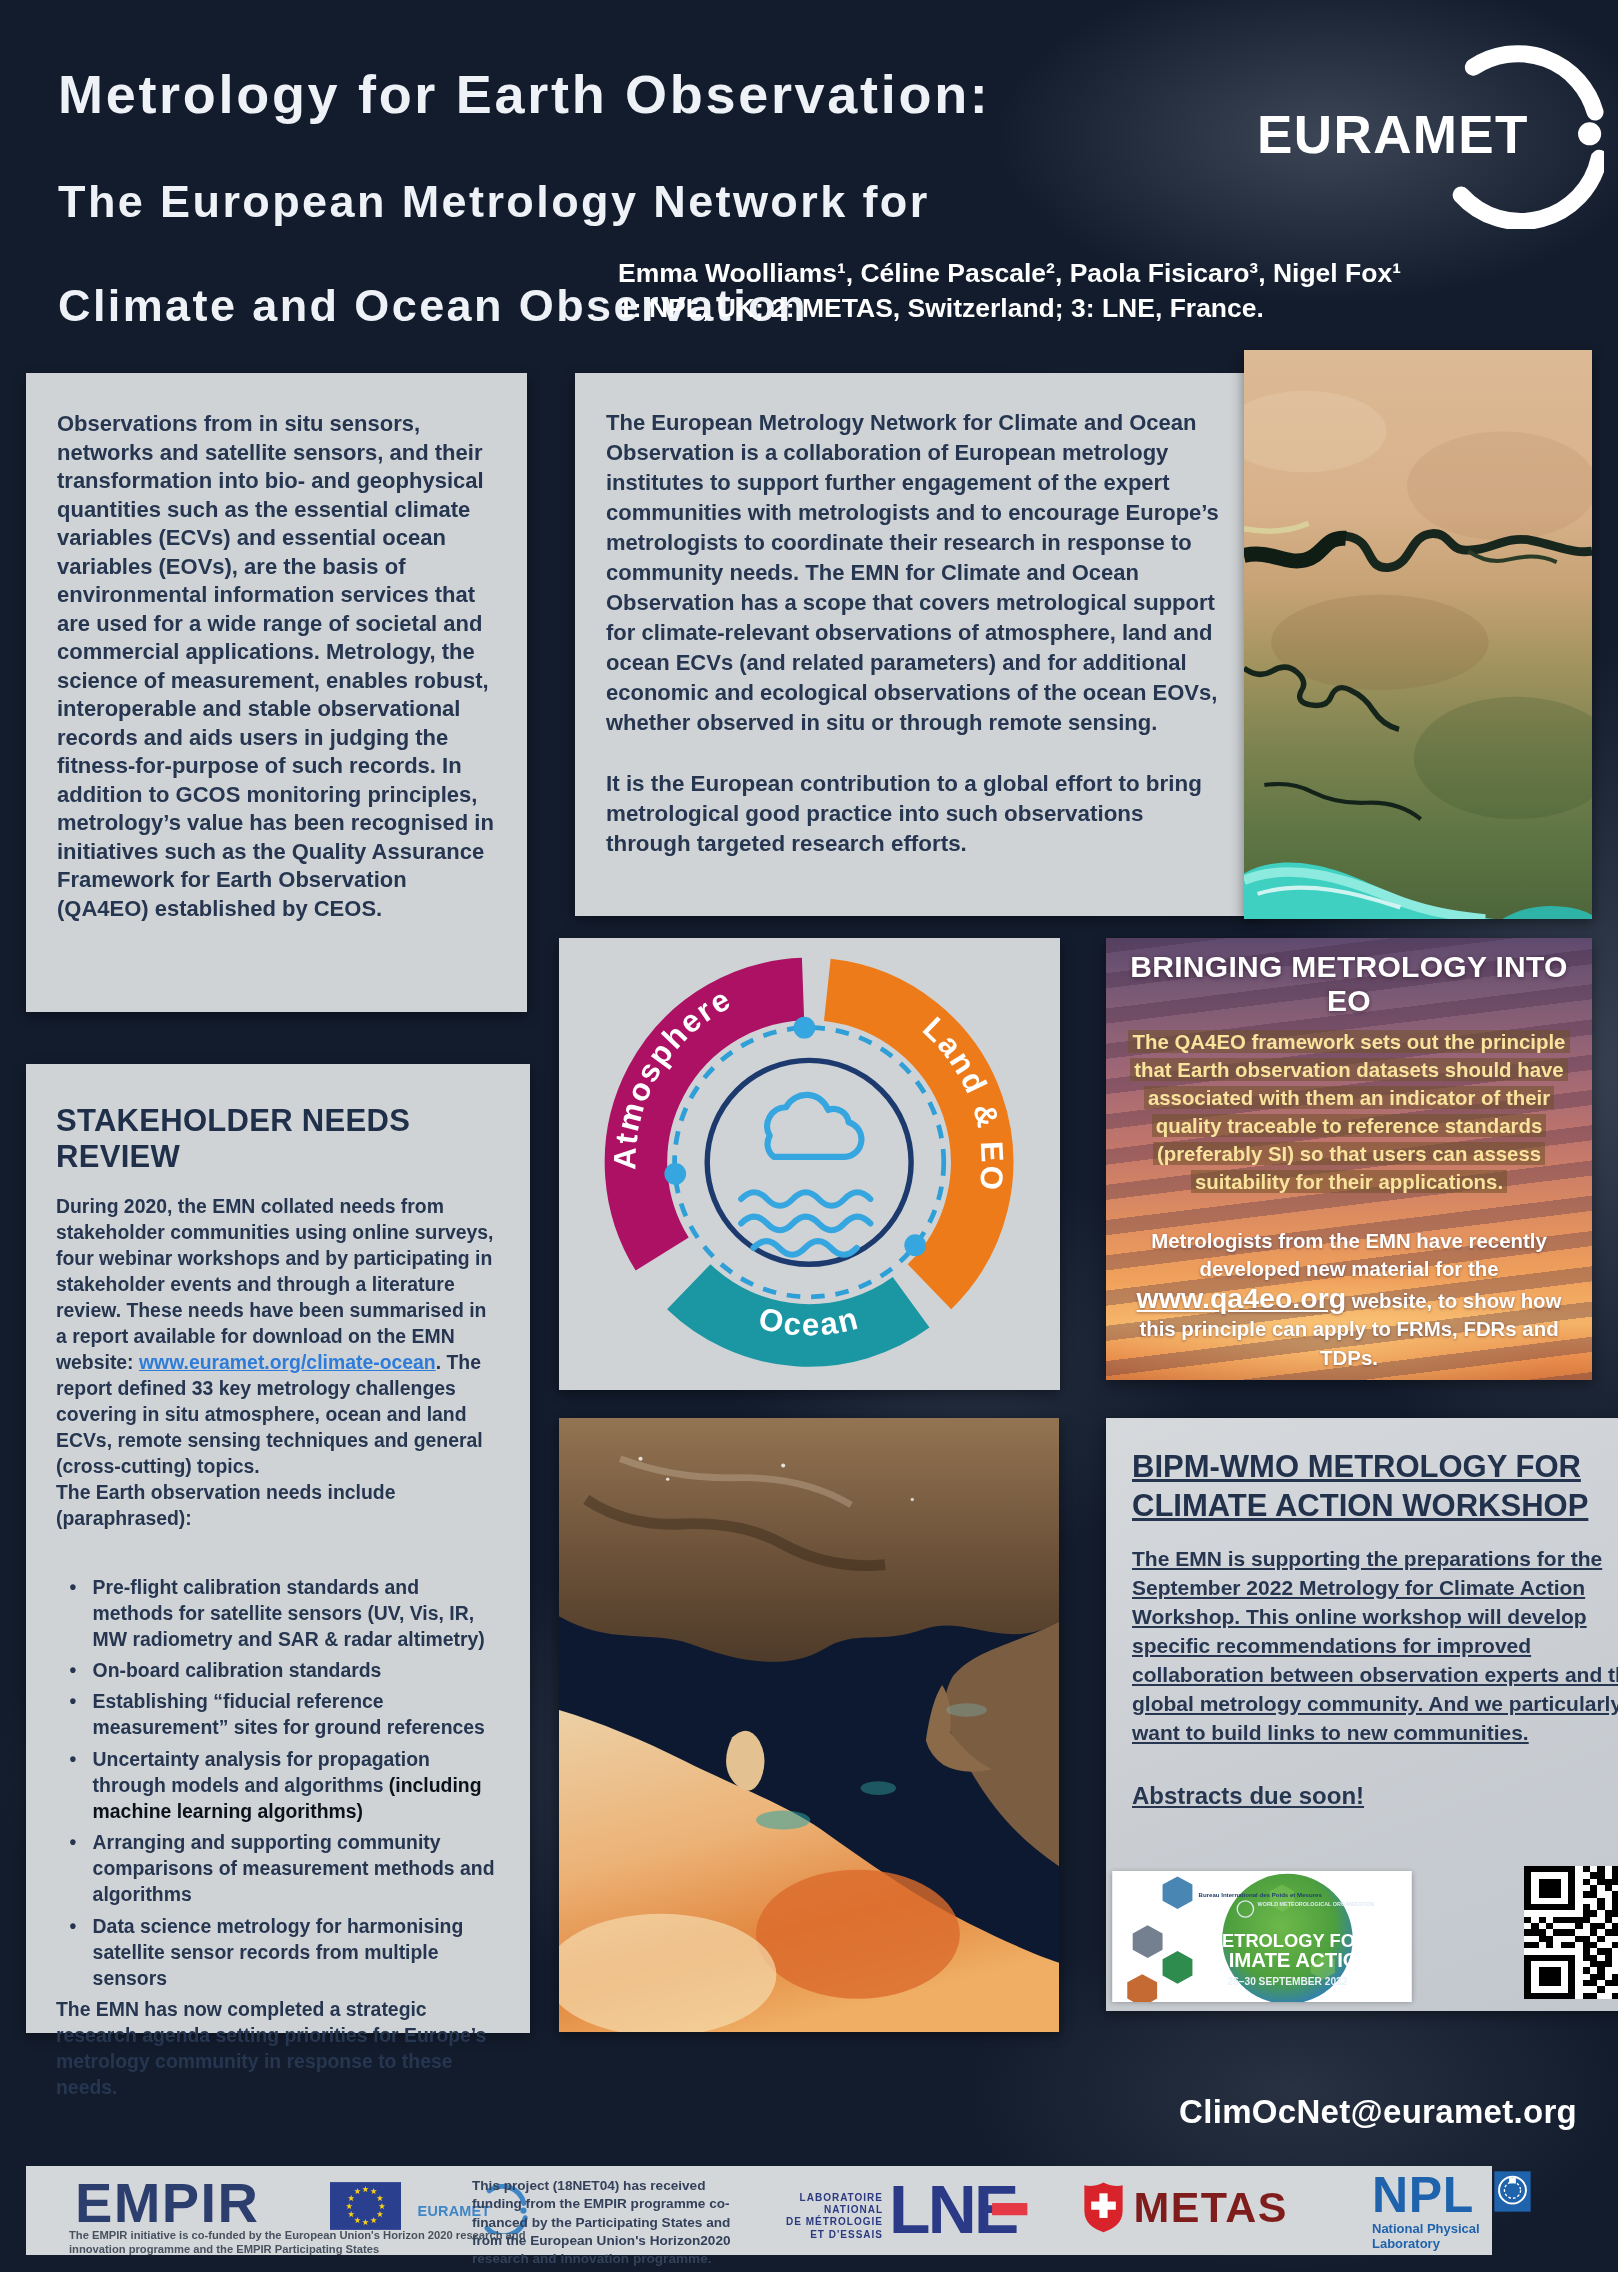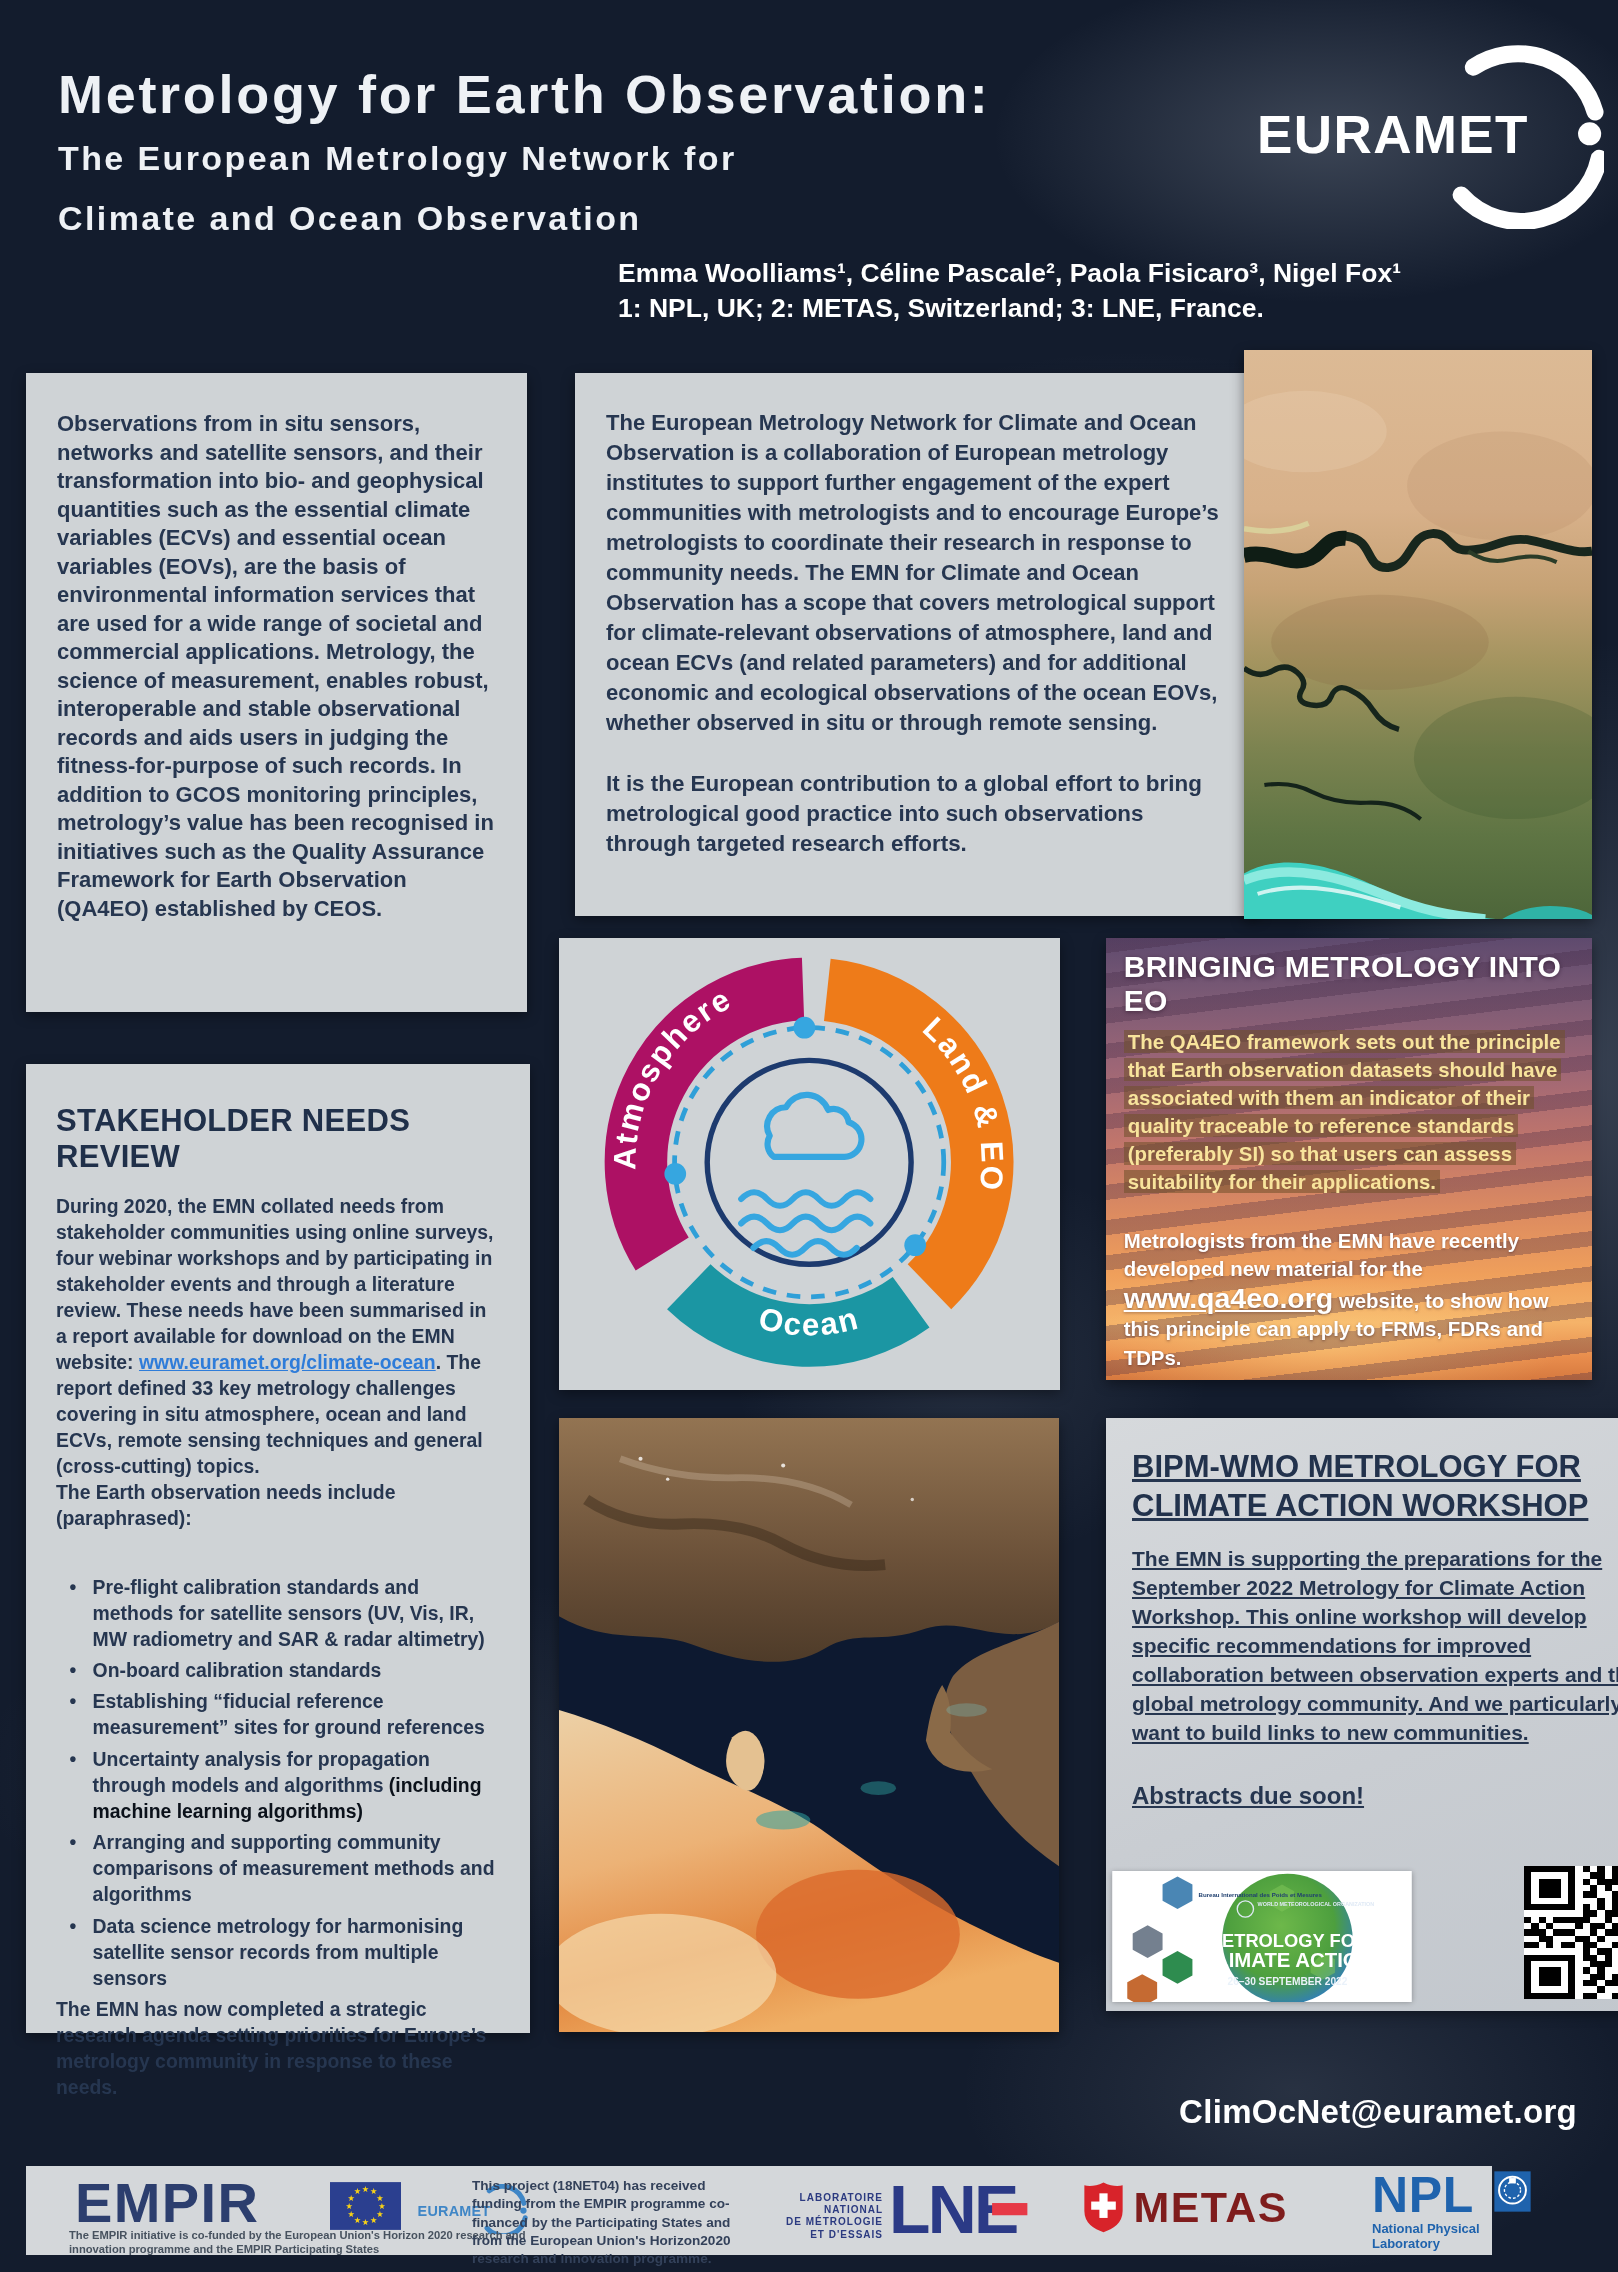--- a/index.html
+++ b/index.html
@@ -15,21 +15,21 @@
       radial-gradient(ellipse 476px 258px at 80% 92%, rgba(150,160,175,.16), transparent 70%),
       #131c2d;
   }
   .abs{position:absolute;}
   .box{position:absolute;background:#cfd3d6;box-shadow:0 4.1px 12.2px rgba(0,0,0,.4);}
   .navy{color:#263650;}
 
   
   .title{left:58px;top:60px;color:#eef1f5;}
   .title .t1{font-size:54px;font-weight:700;letter-spacing:2.7px;line-height:68px;}
-  .title .t2{font-size:34px;font-weight:700;letter-spacing:2.4px;line-height:60px;}
+  .title .t2{font-size:45px;font-weight:700;letter-spacing:2.4px;line-height:60px;margin-top:44px;}
   .authors{left:618px;top:256px;color:#ffffff;font-size:26.5px;font-weight:700;line-height:35px;}
 
   
   .introBox{left:26px;top:373px;width:501px;height:639px;}
   .introBox p{margin:0;padding:37px 26px 0 31px;font-size:22px;line-height:28.5px;font-weight:600;}
 
   .emnBox{left:559px;top:373px;width:684px;height:543px;margin-left:16px;}
   .emnBox .p1{margin:0;padding:35px 39px 0 31px;font-size:22px;line-height:30px;font-weight:600;}
   .emnBox .p2{margin:0;padding:31px 39px 0 31px;font-size:22.4px;line-height:30px;font-weight:800;}
 
@@ -48,20 +48,21 @@
   
   .diagBox{left:559px;top:938px;width:501px;height:452px;}
 
   
   .qa4eo{
     left:1106px;top:938px;width:486px;height:442px;box-shadow:0 4.1px 12.2px rgba(0,0,0,.4);
     background:
       repeating-linear-gradient(173deg, rgba(64,38,66,.30) 0 15px, rgba(0,0,0,0) 15px 35px),
       radial-gradient(ellipse 340px 95px at 45% 92%, rgba(255,214,130,.55), transparent 70%),
       linear-gradient(180deg,#5e4a6e 0%,#7b5a75 13%,#9d6676 29%,#c2766b 47%,#dd8c60 63%,#ef9f5b 76%,#f5b369 87%,#e88c4c 95%,#d6793f 100%);
+    text-align: center;
   }
   .qa4eo h2{margin:0;padding:12.2px 17.7px 0 17.7px;font-size:30px;font-weight:700;color:#ffffff;letter-spacing:0.3px;text-shadow:0 1.4px 4.1px rgba(40,20,40,.6);}
   .qa4eo .p1{margin:9.5px 17.7px 0 17.7px;font-size:20.4px;line-height:28px;font-weight:700;}
   .qa4eo .p1 span.hl{background:rgba(112,80,42,.55);color:#f8e49c;padding:0.7px 4.1px;box-decoration-break:clone;-webkit-box-decoration-break:clone;}
   .qa4eo .p2{margin:31px 17.7px 0 17.7px;font-size:20.4px;line-height:28.5px;font-weight:700;color:#ffffff;text-shadow:0 0.7px 2.7px rgba(60,30,40,.5);}
   .qa4eo .biglnk{font-size:28.5px;color:#ffffff;text-decoration:underline;font-weight:600;}
 
   
   .wsBox{left:1106px;top:1418px;width:578px;height:593px;background:linear-gradient(160deg,#d6d9dc 0%,#c9cdd2 55%,#c2c7cd 100%);text-decoration:underline;}
   .wsBox h2{margin:0;padding:28.5px 24.5px 0 26px;font-size:31px;font-weight:700;color:#22324c;line-height:39px;}

